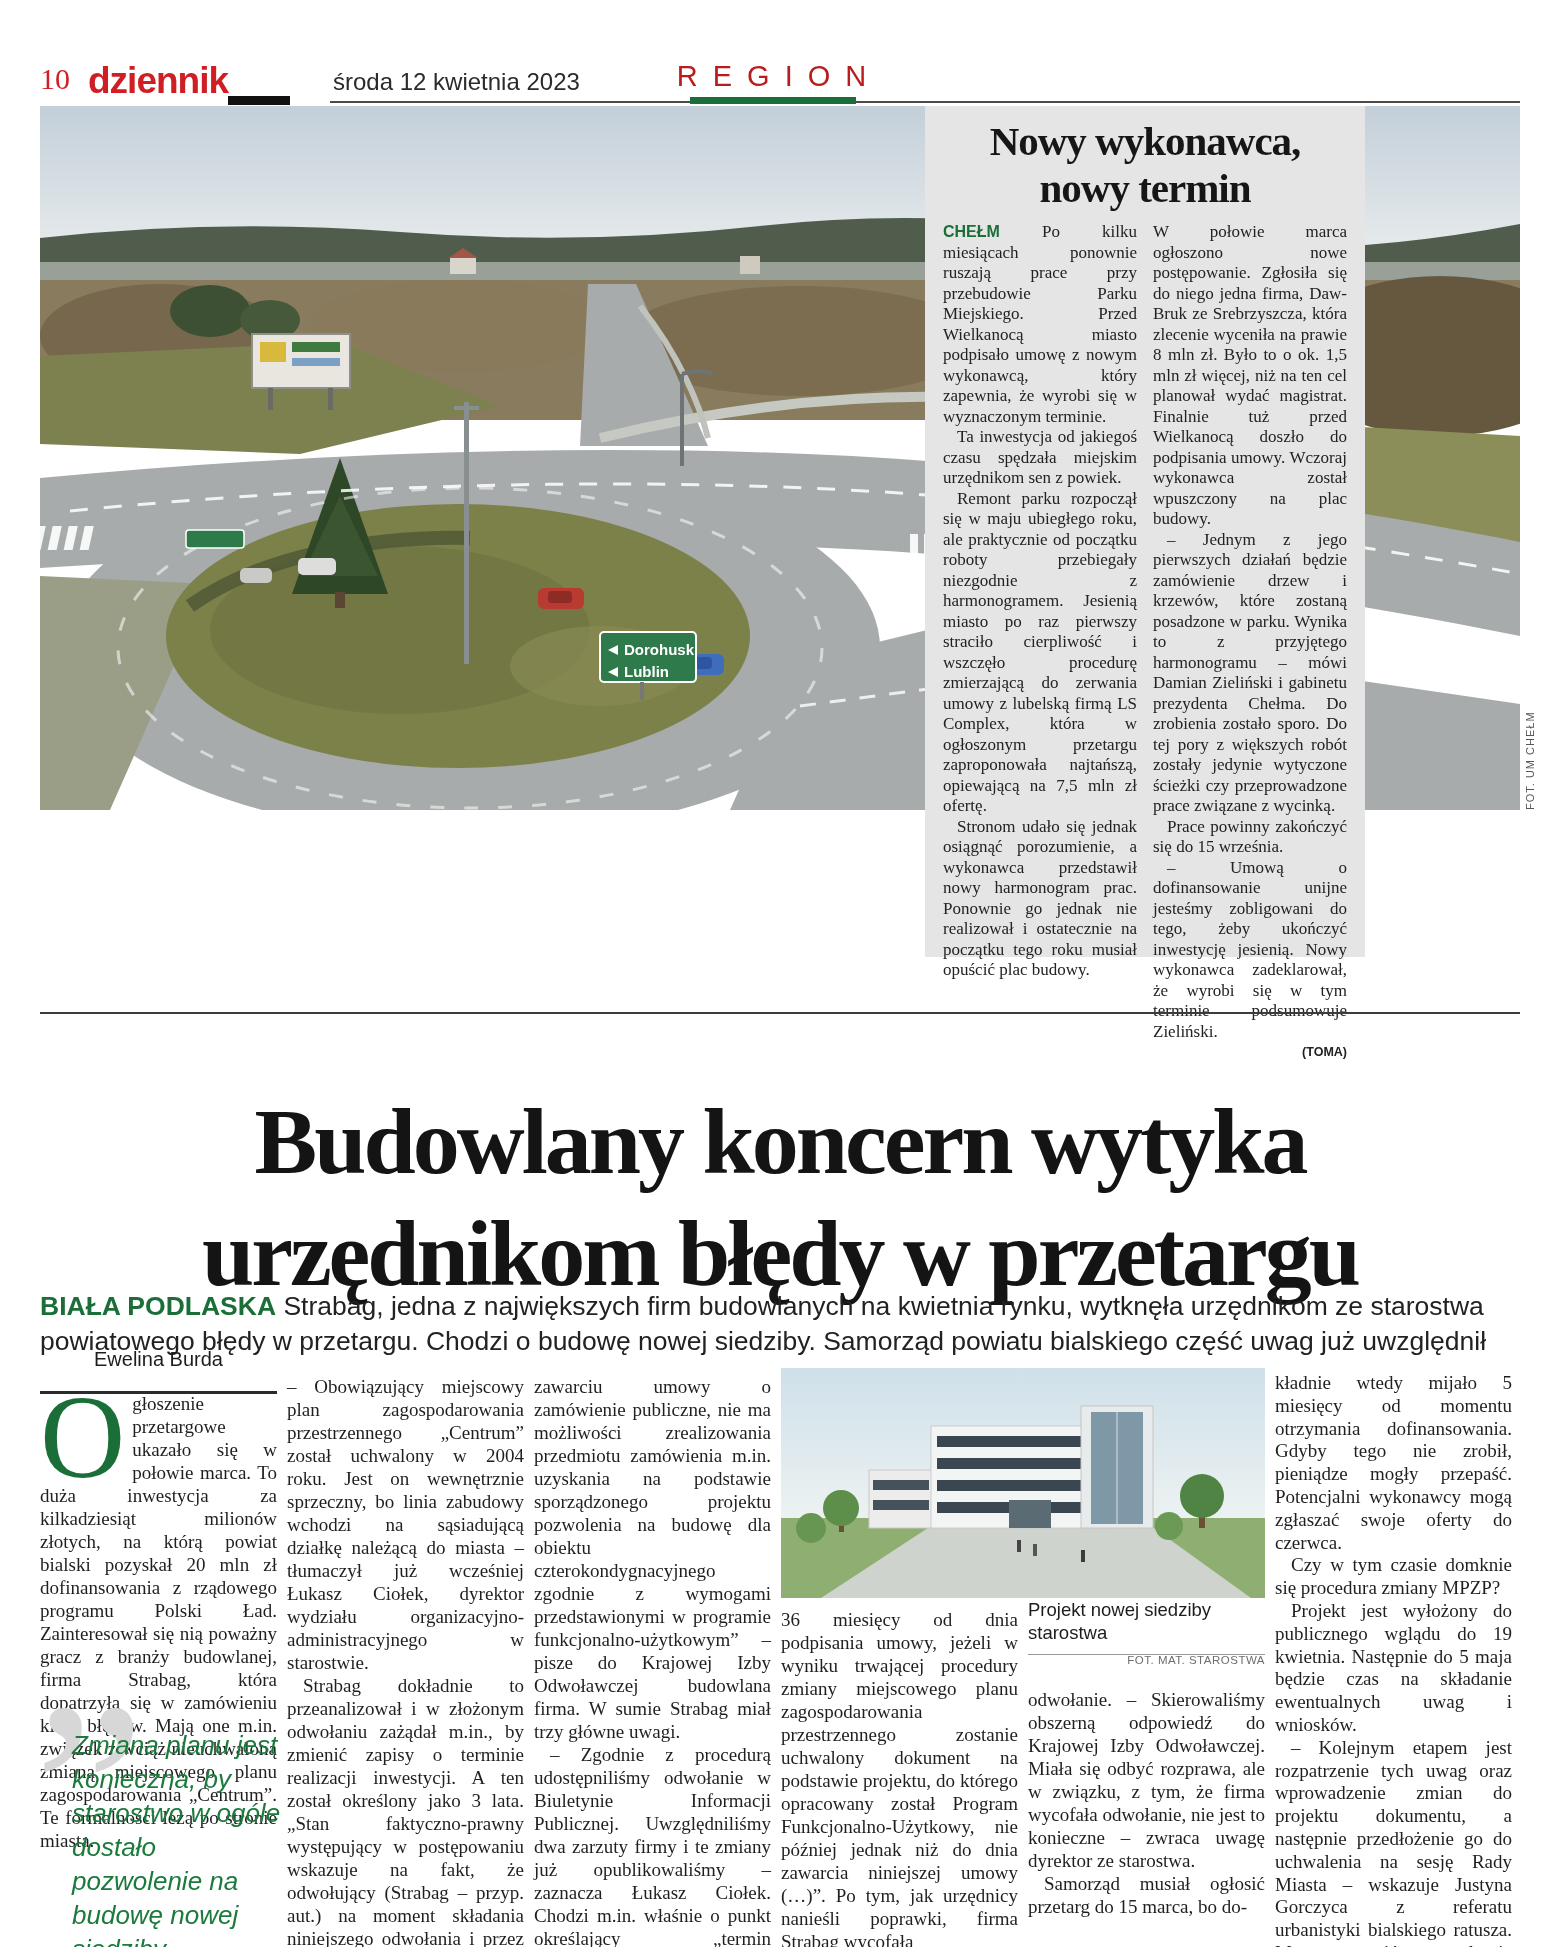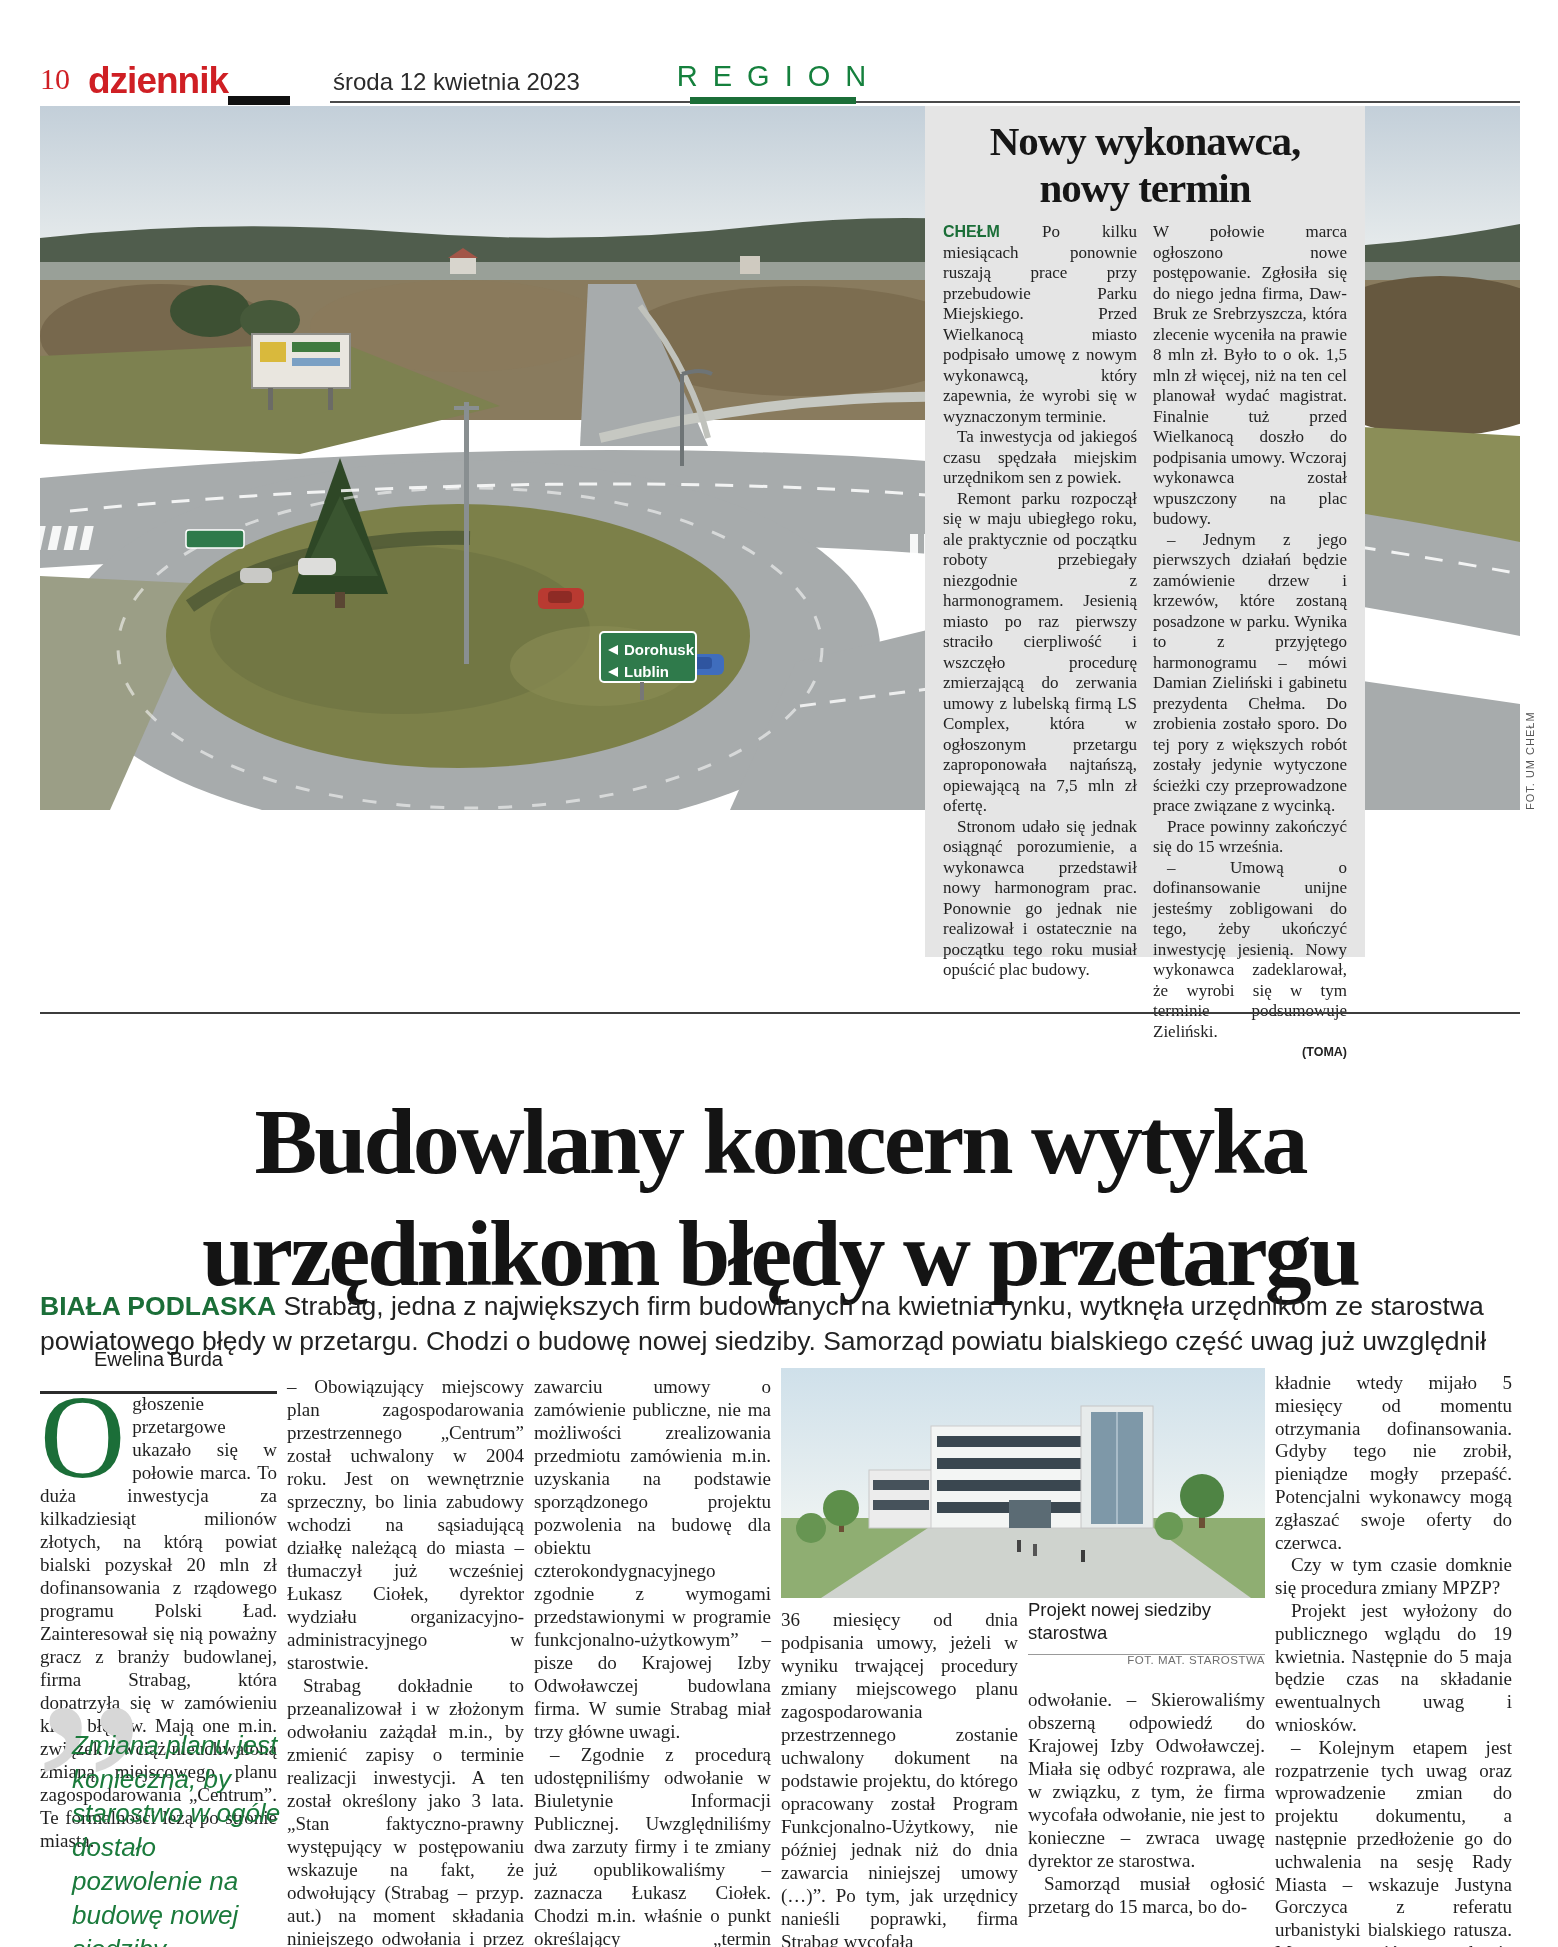--- a/index.html
+++ b/index.html
@@ -8,21 +8,21 @@
   
   .masthead{position:absolute;left:0;top:0;width:1558px;height:104px;}
   .pagenum{position:absolute;left:40px;top:58px;font-family:"Liberation Serif",serif;
            font-size:30px;color:#cf1f24;font-weight:400;line-height:42px;}
   .logo{position:absolute;left:88px;top:62px;font-family:"Liberation Sans",sans-serif;
         font-weight:700;font-size:37px;color:#cf1f24;letter-spacing:-1px;line-height:37px;}
   .logo-sub{position:absolute;left:228px;top:96px;width:62px;height:9px;background:#111;}
   .date{position:absolute;left:333px;top:68px;font-family:"Liberation Sans",sans-serif;
         font-size:24px;color:#2b2b2b;letter-spacing:0px;}
   .section{position:absolute;left:0;top:60px;width:1558px;text-align:center;
-           font-family:"Liberation Sans",sans-serif;font-size:29px;color:#15803d;
+           font-family:"Liberation Sans",sans-serif;font-size:29px;color:#b91c1c;
            letter-spacing:15px;font-weight:400;}
   .mast-rule{position:absolute;left:330px;top:101px;width:1190px;height:2px;background:#4a4a4a;}
   .mast-rule-green{position:absolute;left:690px;top:97px;width:166px;height:7px;background:#1b6e38;}
   
   .photo-wrap{position:absolute;left:40px;top:106px;width:1480px;height:704px;}
   .photo-credit{position:absolute;left:1524px;top:688px;height:122px;
                 writing-mode:vertical-rl;transform:rotate(180deg);
                 font-family:"Liberation Sans",sans-serif;font-size:11px;color:#555;
                 letter-spacing:1px;}
   

